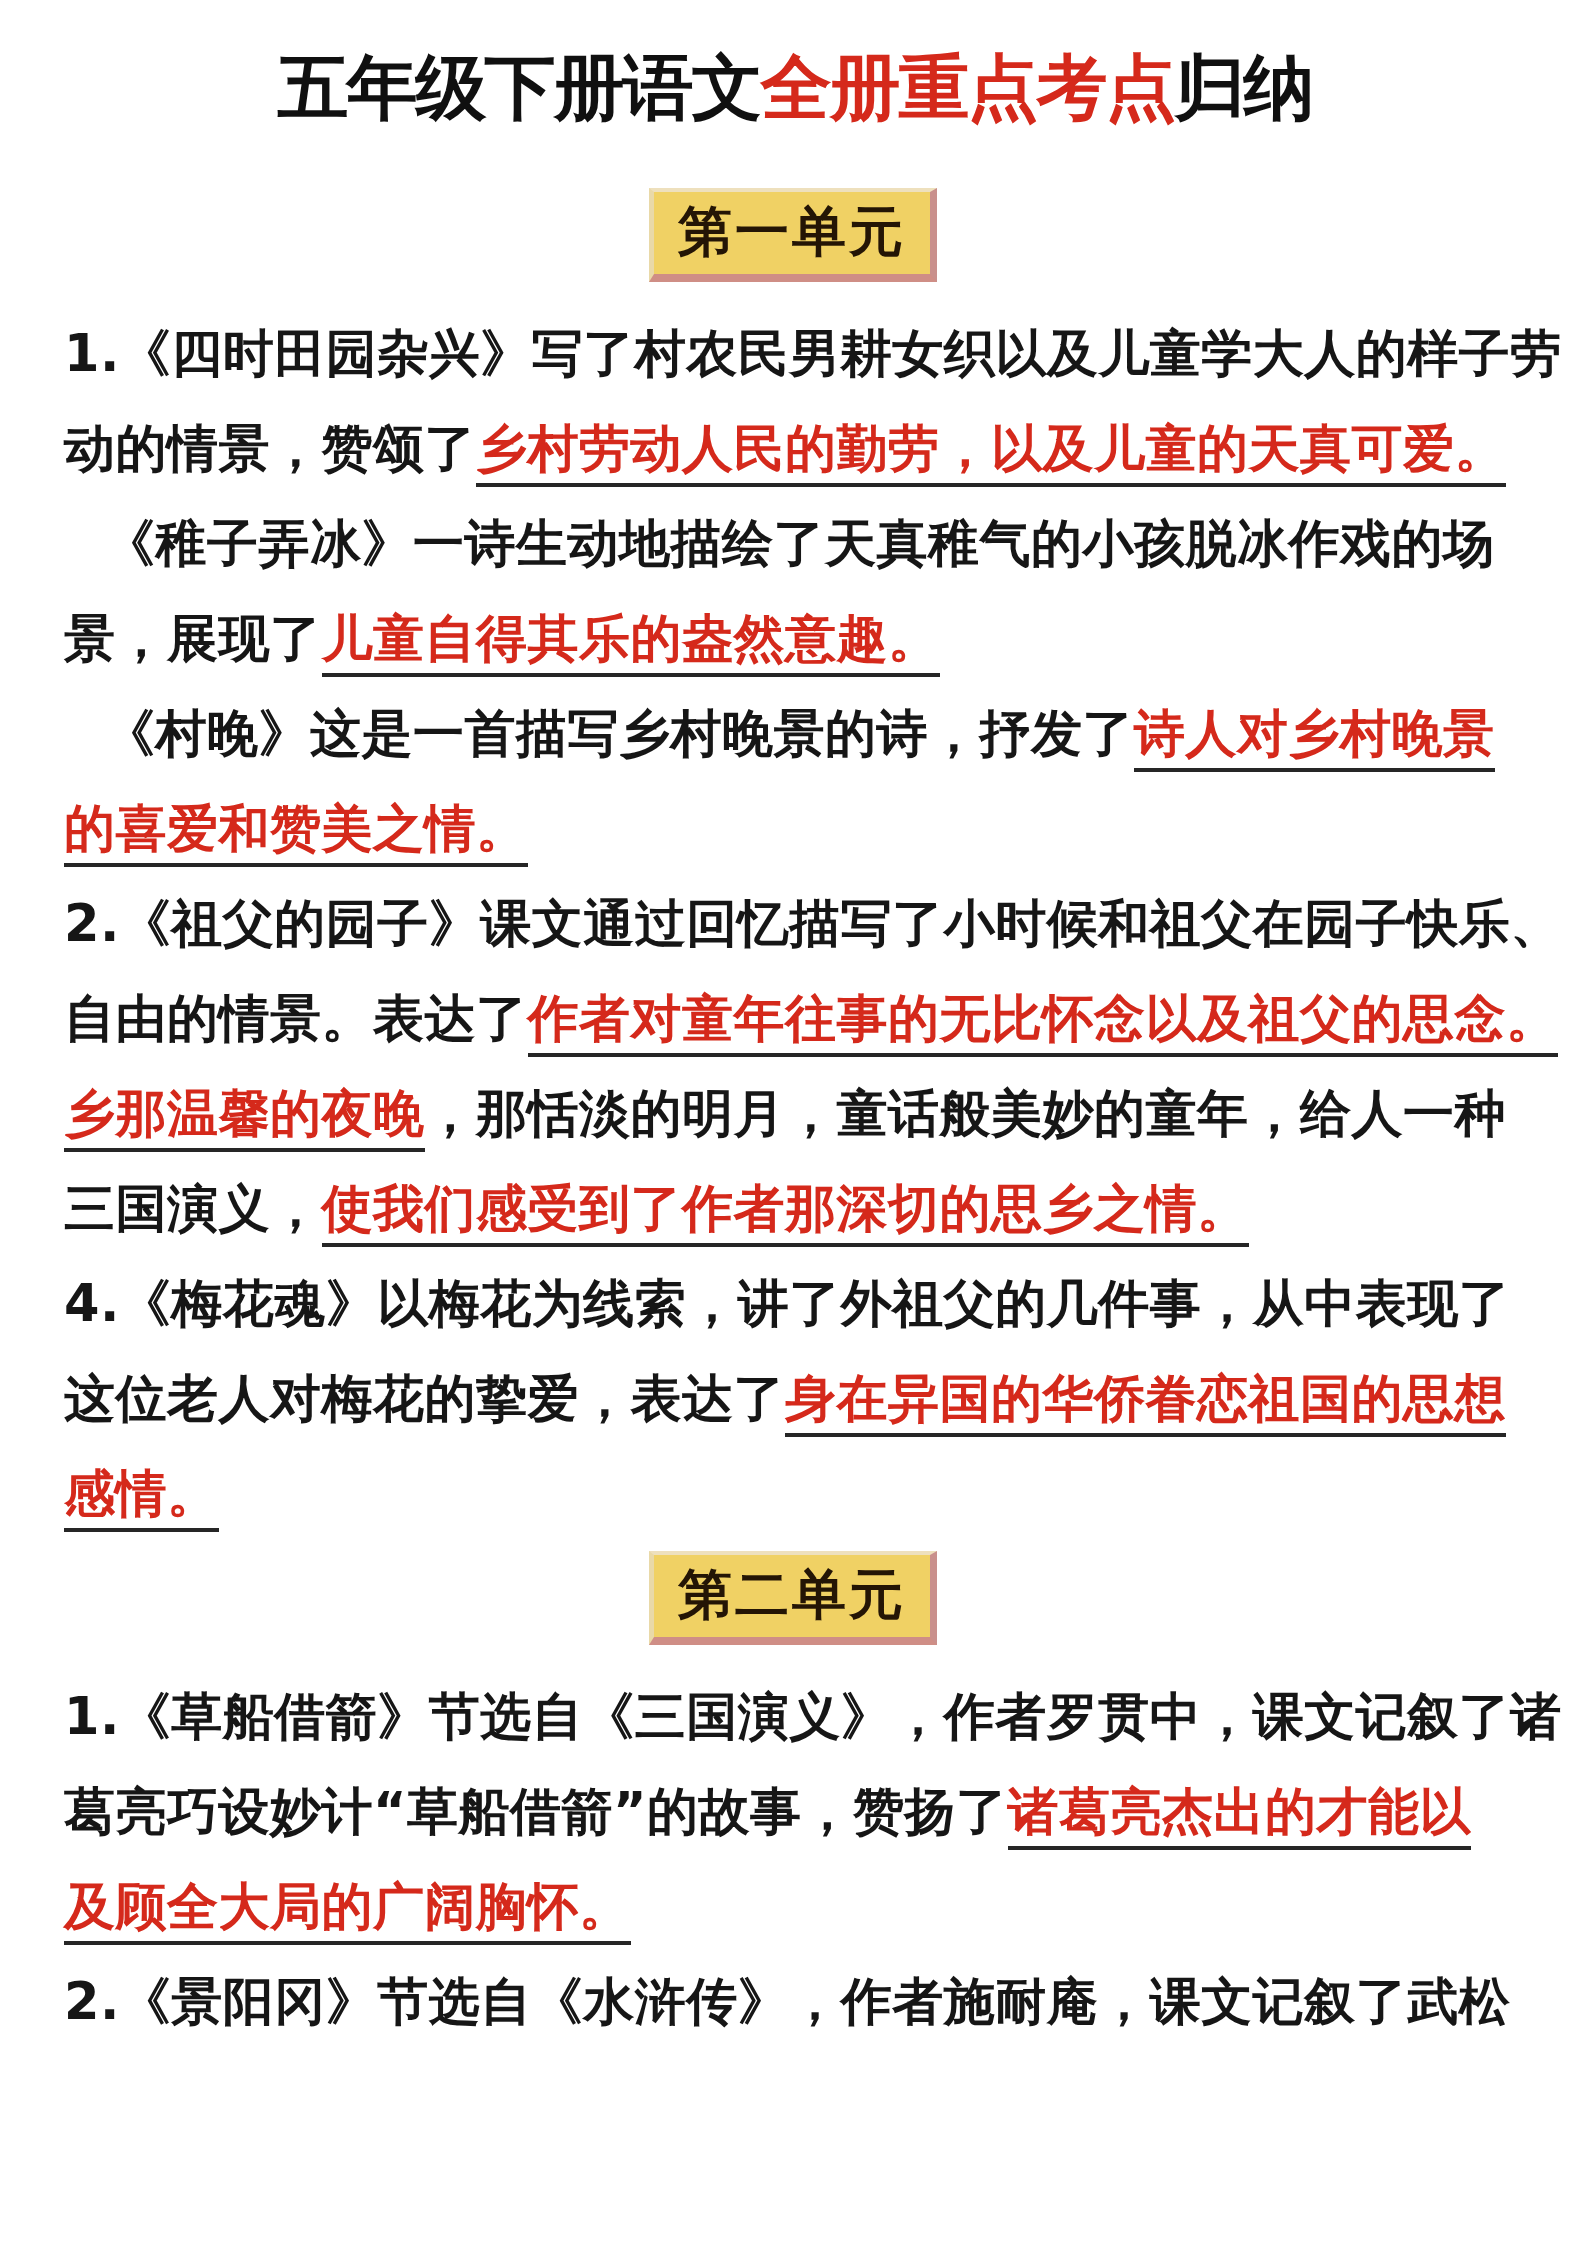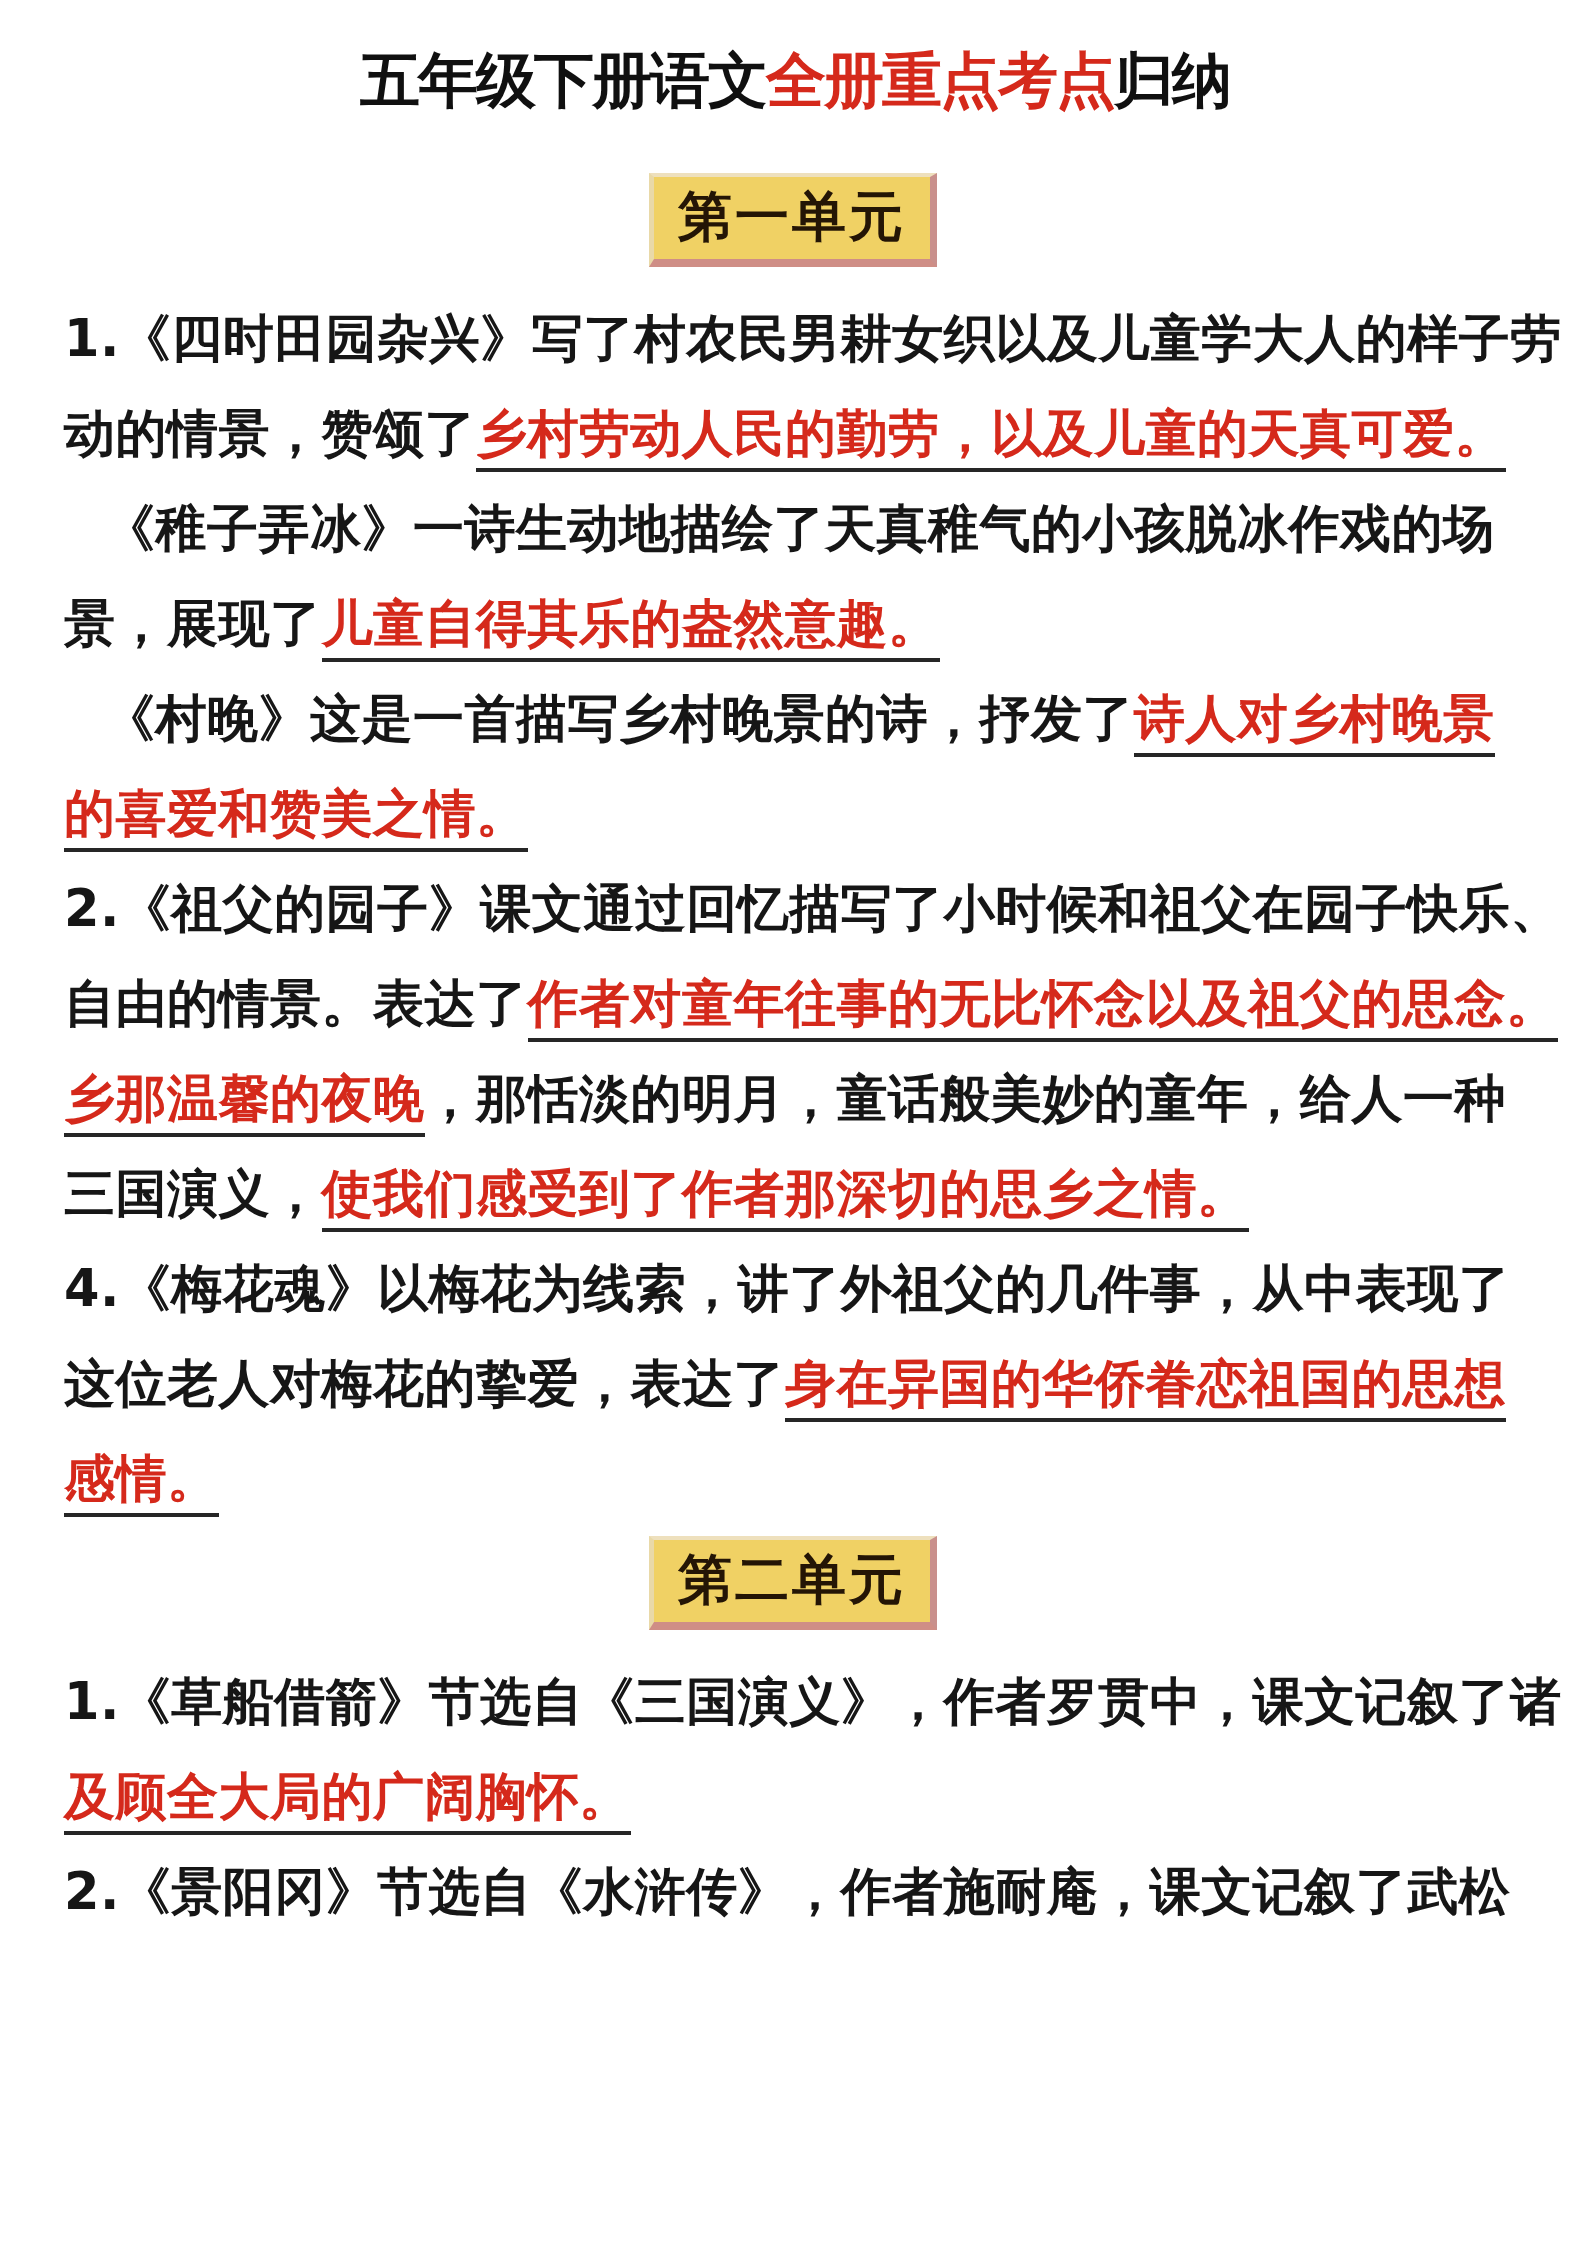--- a/index.html
+++ b/index.html
@@ -12,21 +12,21 @@
     position: relative;
     width: 1586px;
     height: 2245px;
     margin: 0 auto;
     background: #ffffff;
     overflow: hidden;
   }
   .doc-title {
     margin: 40px 0 0 4px;
     text-align: center;
-    font-size: 60px;
+    font-size: 71px;
     font-weight: bold;
     letter-spacing: -2px;
     line-height: 1.35;
     color: #101010;
     white-space: nowrap;
   }
   .doc-title .title-red {
     color: var(--accent-red, #d5291b);
   }
   .content {
@@ -91,17 +91,18 @@
         <div class="text-line"><span class="plain">自由的情景。表达了</span><span class="hl">作者对童年往事的无比怀念以及祖父的思念。</span></div>
         <div class="text-line"><span class="hl">乡那温馨的夜晚</span><span class="plain">，那恬淡的明月，童话般美妙的童年，给人一种</span></div>
         <div class="text-line"><span class="plain">三国演义，</span><span class="hl">使我们感受到了作者那深切的思乡之情。</span></div>
         <div class="text-line"><span class="plain">4.《梅花魂》以梅花为线索，讲了外祖父的几件事，从中表现了</span></div>
         <div class="text-line"><span class="plain">这位老人对梅花的挚爱，表达了</span><span class="hl">身在异国的华侨眷恋祖国的思想</span></div>
         <div class="text-line"><span class="hl">感情。</span></div>
       </section>
       <section class="section">
         <div class="unit-header-wrap"><div class="unit-header">第二单元</div></div>
         <div class="text-line"><span class="plain">1.《草船借箭》节选自《三国演义》，作者罗贯中，课文记叙了诸</span></div>
+        <div class="text-line"><span class="plain">葛亮巧设妙计“草船借箭”的故事，赞扬了</span><span class="hl">诸葛亮杰出的才能以</span></div>
         <div class="text-line"><span class="hl">及顾全大局的广阔胸怀。</span></div>
         <div class="text-line"><span class="plain">2.《景阳冈》节选自《水浒传》，作者施耐庵，课文记叙了武松</span></div>
       </section>
     </div>
 </div>
 
 </body></html>

